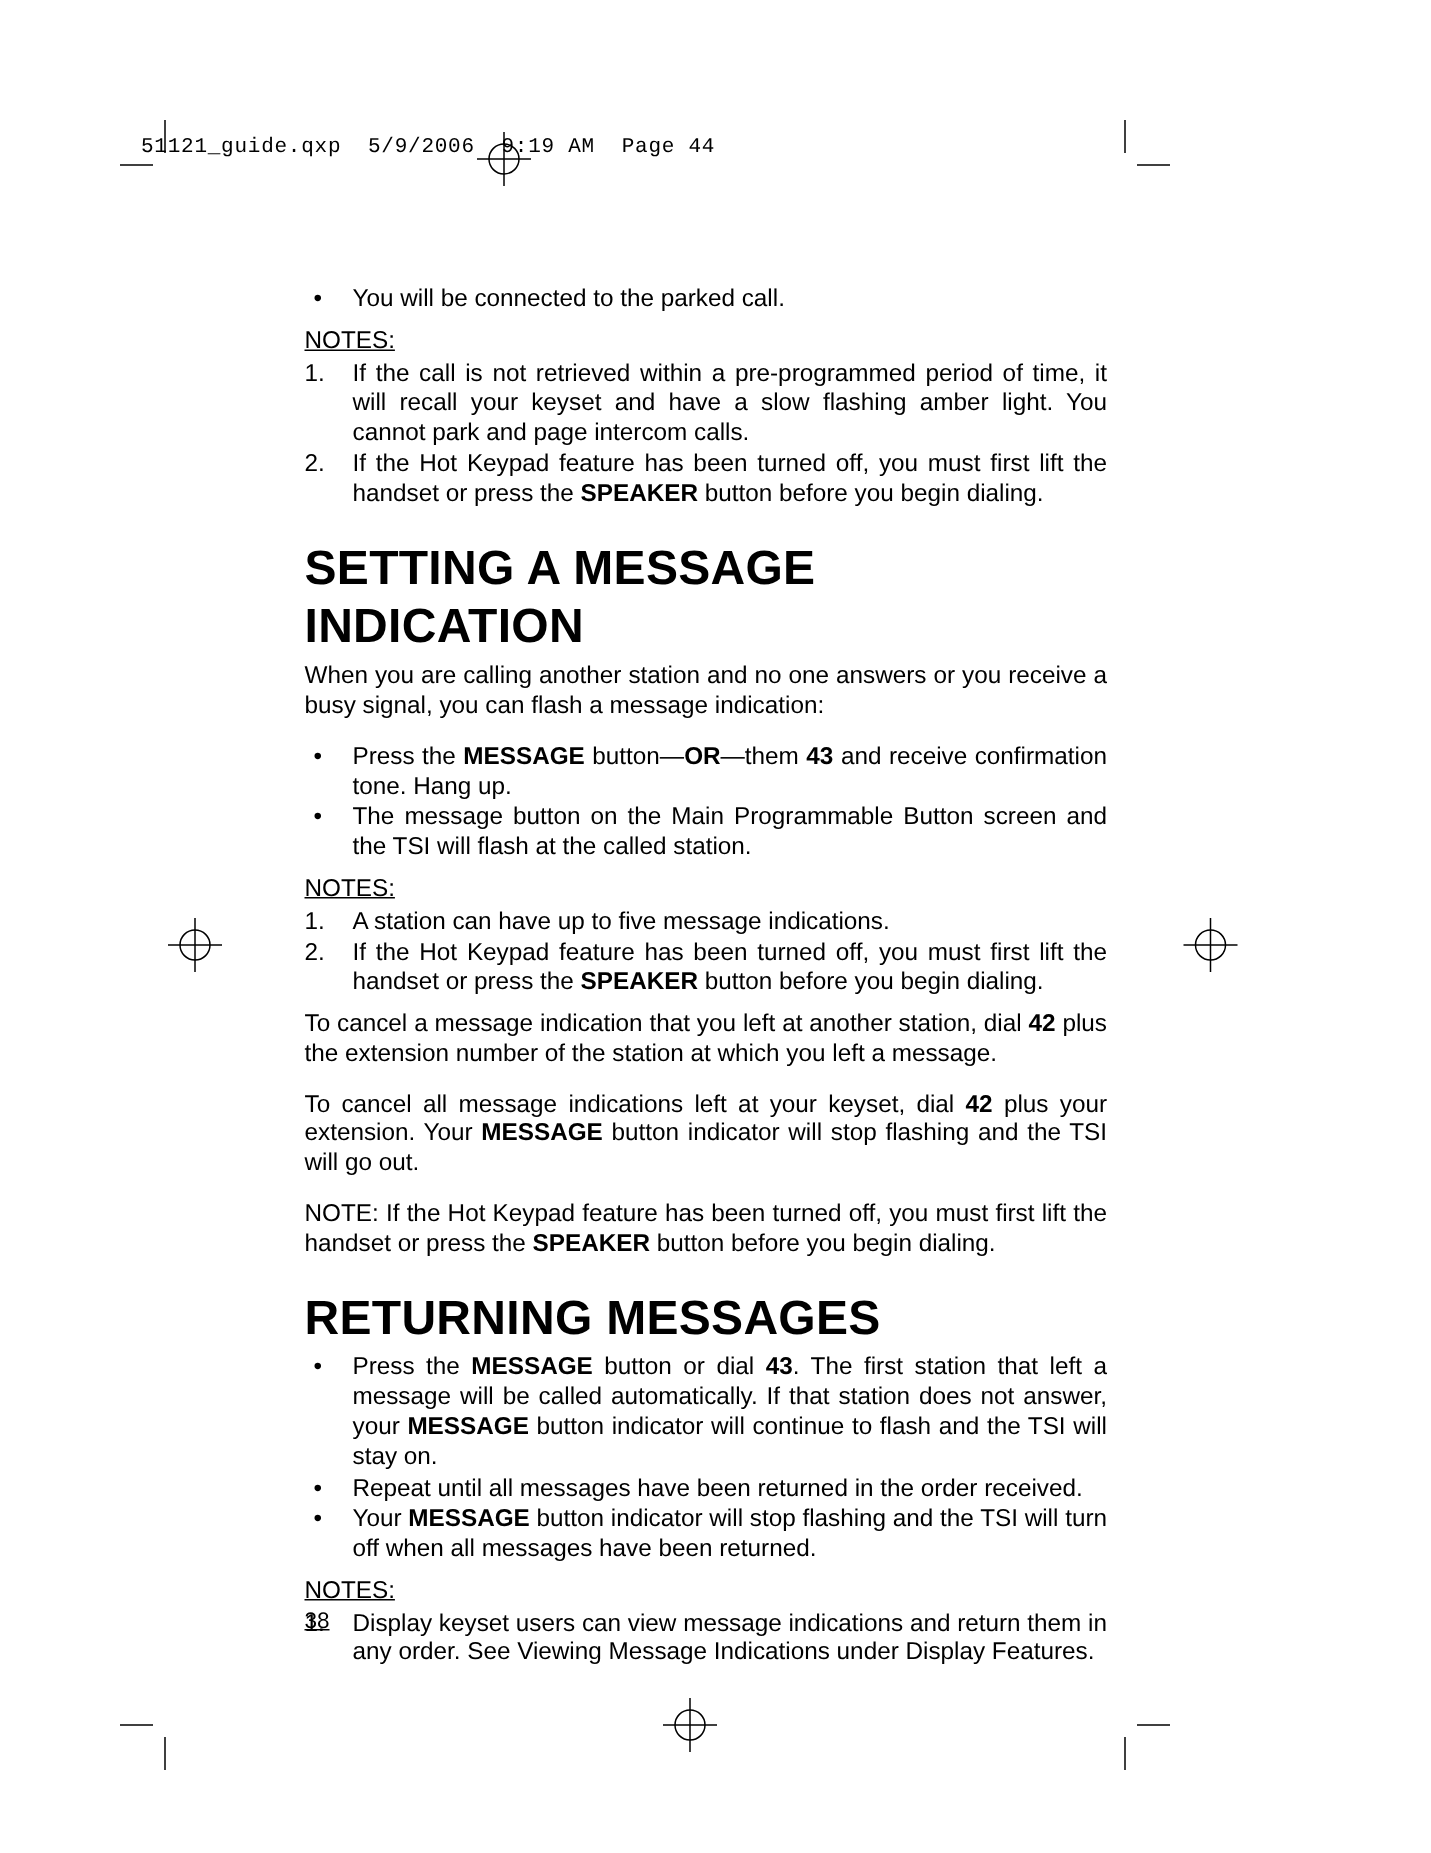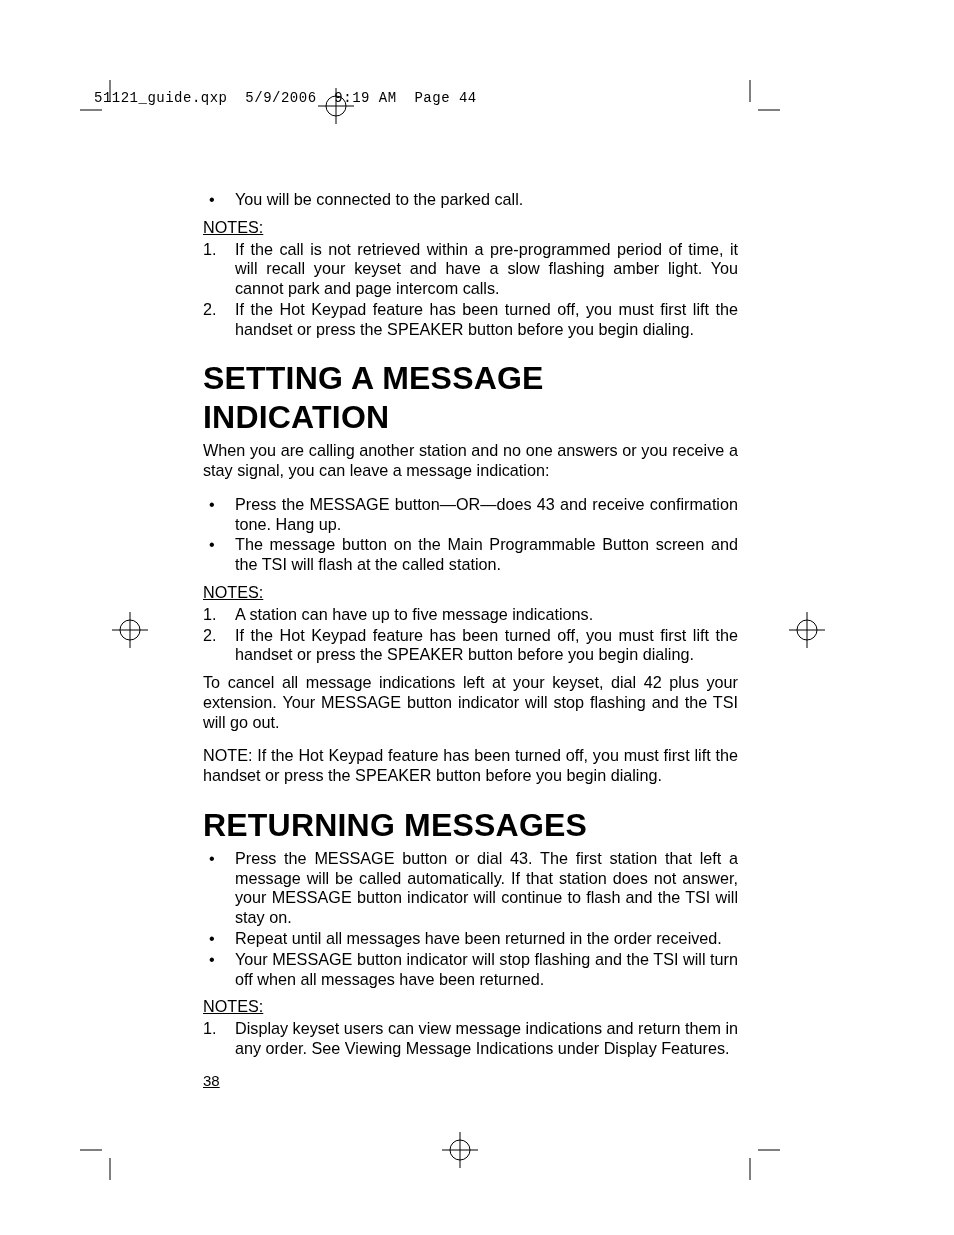--- a/index.html
+++ b/index.html
@@ -84,21 +84,21 @@
   ol.nums > li > .mk {
     flex: 0 0 32px;
     text-align: left;
     box-sizing: border-box;
   }
   ul.bullets > li > .tx,
   ol.nums > li > .tx {
     flex: 1 1 auto;
     text-align: justify;
   }
-  .b { font-weight: 400; }
+  .b { font-weight: 700; }
   .page-num {
     position: absolute;
     left: 203px;
     top: 1072px;
     font-size: 15px;
     text-decoration: underline;
   }
 </style>
 </head>
 <body>
@@ -169,26 +169,26 @@
       </li>
       <li>
         <span class="mk">2.</span>
         <span class="tx">
           <span>If the Hot Keypad feature has been turned off, you must first lift the handset or press the </span><span class="b">SPEAKER</span><span> button before you begin dialing.</span>
         </span>
       </li>
     </ol>
 
     <h2 class="section">SETTING A MESSAGE INDICATION</h2>
-    <p>When you are calling another station and no one answers or you receive a stay signal, you can leave a message indication:</p>
+    <p>When you are calling another station and no one answers or you receive a busy signal, you can flash a message indication:</p>
     <ul class="bullets">
       <li>
         <span class="mk">•</span>
         <span class="tx">
-          <span>Press the </span><span class="b">MESSAGE</span><span> button—</span><span class="b">OR</span><span>—does </span><span class="b">43</span><span> and receive confirmation tone. Hang up.</span>
+          <span>Press the </span><span class="b">MESSAGE</span><span> button—</span><span class="b">OR</span><span>—them </span><span class="b">43</span><span> and receive confirmation tone. Hang up.</span>
         </span>
       </li>
       <li>
         <span class="mk">•</span>
         <span class="tx">The message button on the Main Programmable Button screen and the TSI will flash at the called station.</span>
       </li>
     </ul>
     <div class="notes-label">NOTES:</div>
     <ol class="nums">
       <li>
@@ -196,20 +196,23 @@
         <span class="tx">A station can have up to five message indications.</span>
       </li>
       <li>
         <span class="mk">2.</span>
         <span class="tx">
           <span>If the Hot Keypad feature has been turned off, you must first lift the handset or press the </span><span class="b">SPEAKER</span><span> button before you begin dialing.</span>
         </span>
       </li>
     </ol>
 
+    <p>
+      <span>To cancel a message indication that you left at another station, dial </span><span class="b">42</span><span> plus the extension number of the station at which you left a message.</span>
+    </p>
     <p>
       <span>To cancel all message indications left at your keyset, dial </span><span class="b">42</span><span> plus your extension. Your </span><span class="b">MESSAGE</span><span> button indicator will stop flashing and the TSI will go out.</span>
     </p>
     <p>
       <span>NOTE: If the Hot Keypad feature has been turned off, you must first lift the handset or press the </span><span class="b">SPEAKER</span><span> button before you begin dialing.</span>
     </p>
 
     <h2 class="section">RETURNING MESSAGES</h2>
     <ul class="bullets">
       <li>

